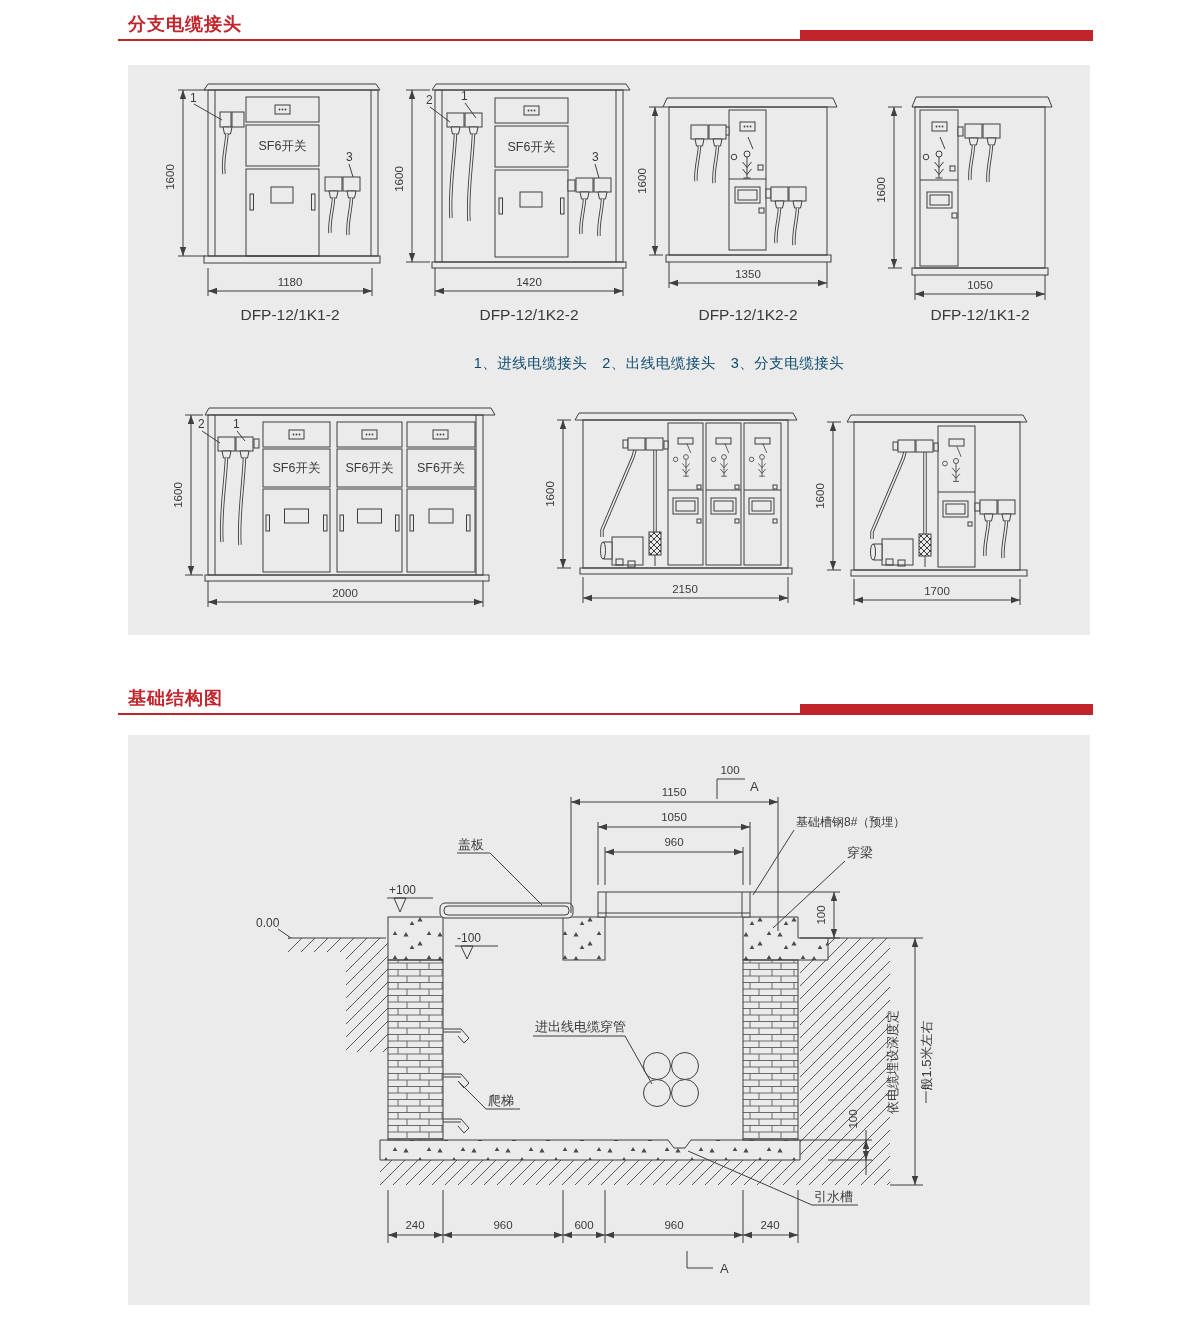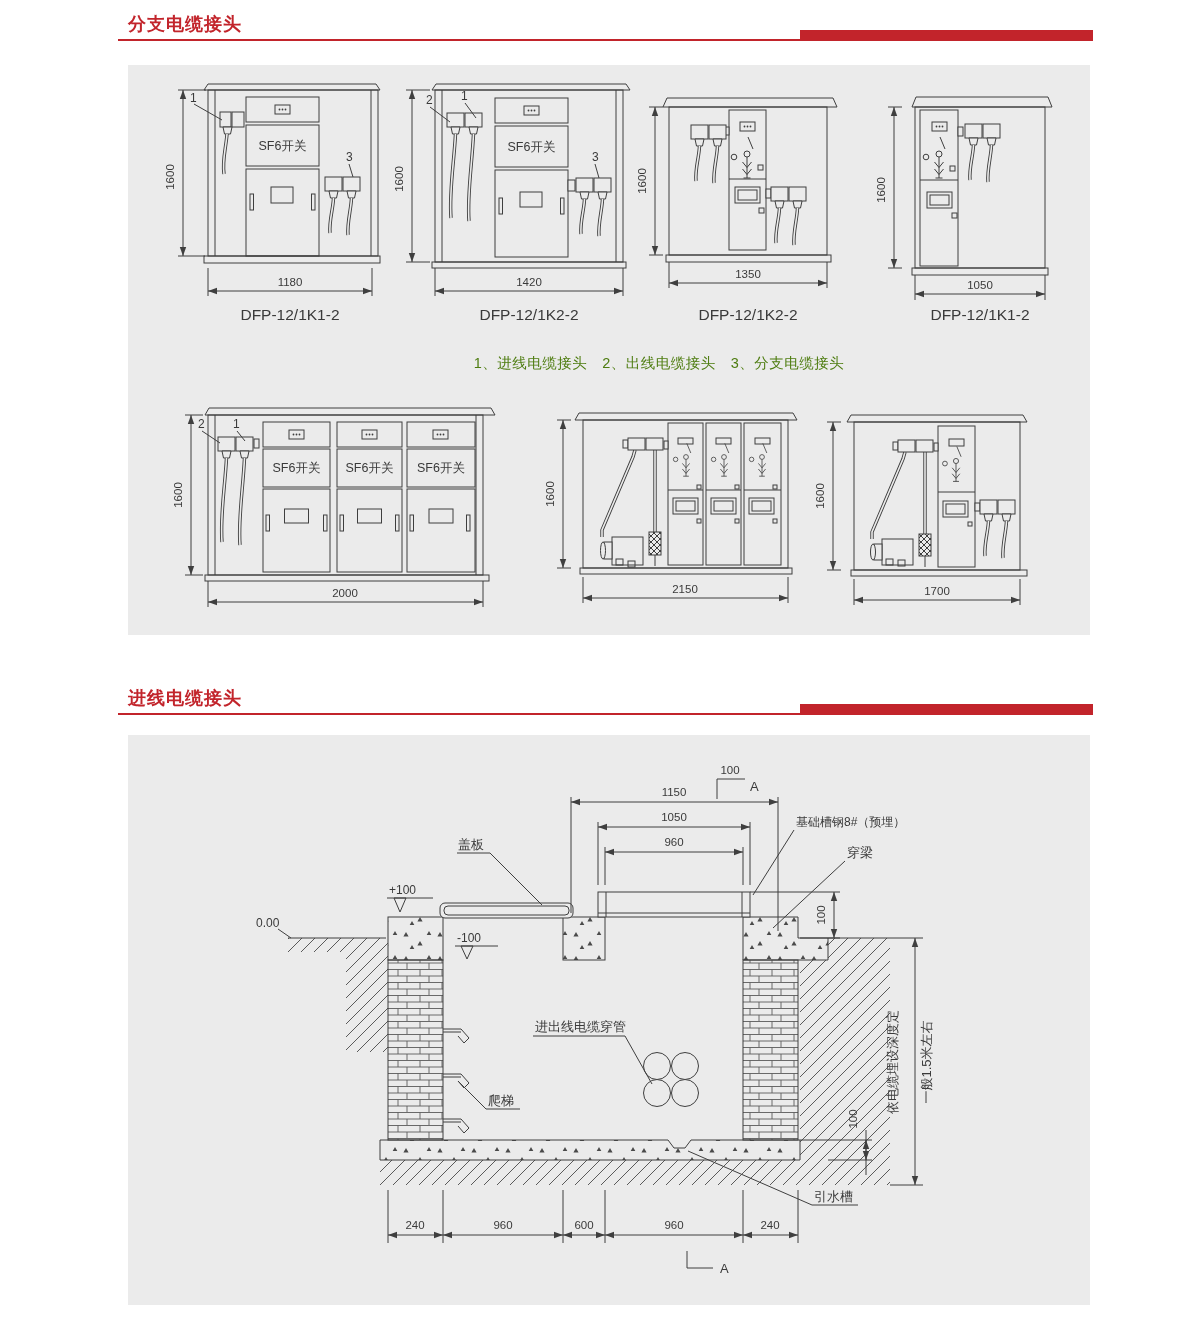--- a/index.html
+++ b/index.html
@@ -4,21 +4,21 @@
 <style>
   html,body{margin:0;padding:0;background:#fff;}
   .page{position:relative;width:1204px;height:1322px;background:#ffffff;overflow:hidden;
         font-family:"Liberation Sans",sans-serif;}
   .sec-title{position:absolute;left:128px;font-size:18px;font-weight:bold;color:#c2242b;
              letter-spacing:1px;}
   .sec-rule{position:absolute;left:118px;width:975px;height:2px;background:#c2242b;}
   .sec-bar{position:absolute;left:800px;width:293px;height:10px;background:#c2242b;}
   .panel{position:absolute;left:128px;width:962px;height:570px;background:#ebebeb;}
   .legend{position:absolute;top:289px;left:0;width:1062px;text-align:center;
-          font-size:14.5px;color:#4d7c0f;letter-spacing:0.5px;}
+          font-size:14.5px;color:#0c4a6e;letter-spacing:0.5px;}
   svg{position:absolute;left:0;top:0;}
   .ln{stroke:#3f3f3f;stroke-width:1;fill:none;}
   .fw{fill:#ebebeb;stroke:#3f3f3f;stroke-width:1;}
   .cw{stroke:#3f3f3f;stroke-width:3.4;fill:none;}
   .ci{stroke:#ebebeb;stroke-width:1.6;fill:none;}
   .dm{stroke:#3f3f3f;stroke-width:1;fill:none;marker-start:url(#as);marker-end:url(#ae);}
   .dm2{stroke:#3f3f3f;stroke-width:1;fill:none;marker-start:url(#as2);marker-end:url(#ae2);}
   .dt{font-family:"Liberation Sans",sans-serif;font-size:11.5px;fill:#3a3a3a;text-anchor:middle;}
   .co{font-family:"Liberation Sans",sans-serif;font-size:12px;fill:#3a3a3a;}
   .sf{font-family:"Liberation Sans",sans-serif;font-size:12.5px;fill:#3a3a3a;text-anchor:middle;}
@@ -352,21 +352,21 @@
         <text class="dt" x="14" y="101" transform="rotate(-90,14,101)">1600</text>
         <line x1="44" y1="184" x2="44" y2="210" class="ln"></line>
           <line x1="210" y1="184" x2="210" y2="210" class="ln"></line>
         <line x1="44" y1="205" x2="210" y2="205" class="dm"></line>
         <text class="dt" x="127" y="200">1700</text>
       </g>
     </svg>
     <div class="legend">1、进线电缆接头　2、出线电缆接头　3、分支电缆接头</div>
   </div>
 
-  <div class="sec-title" style="top:686px;">进线电缆接头</div>
+  <div class="sec-title" style="top:686px;">基础结构图</div>
   <div class="sec-bar" style="top:704px;"></div>
   <div class="sec-rule" style="top:713px;"></div>
 
   <div class="panel" style="top:735px;">
     <svg width="962" height="570" viewBox="0 0 962 570">
       <defs>
         <marker id="ae2" viewBox="0 0 10 8" refX="9.5" refY="4" markerWidth="11" markerHeight="8" orient="auto">
           <path d="M0.5,0.8 L9.5,4 L0.5,7.2 Z" fill="#3f3f3f"></path>
         </marker>
         <marker id="as2" viewBox="0 0 10 8" refX="9.5" refY="4" markerWidth="11" markerHeight="8" orient="auto-start-reverse">

